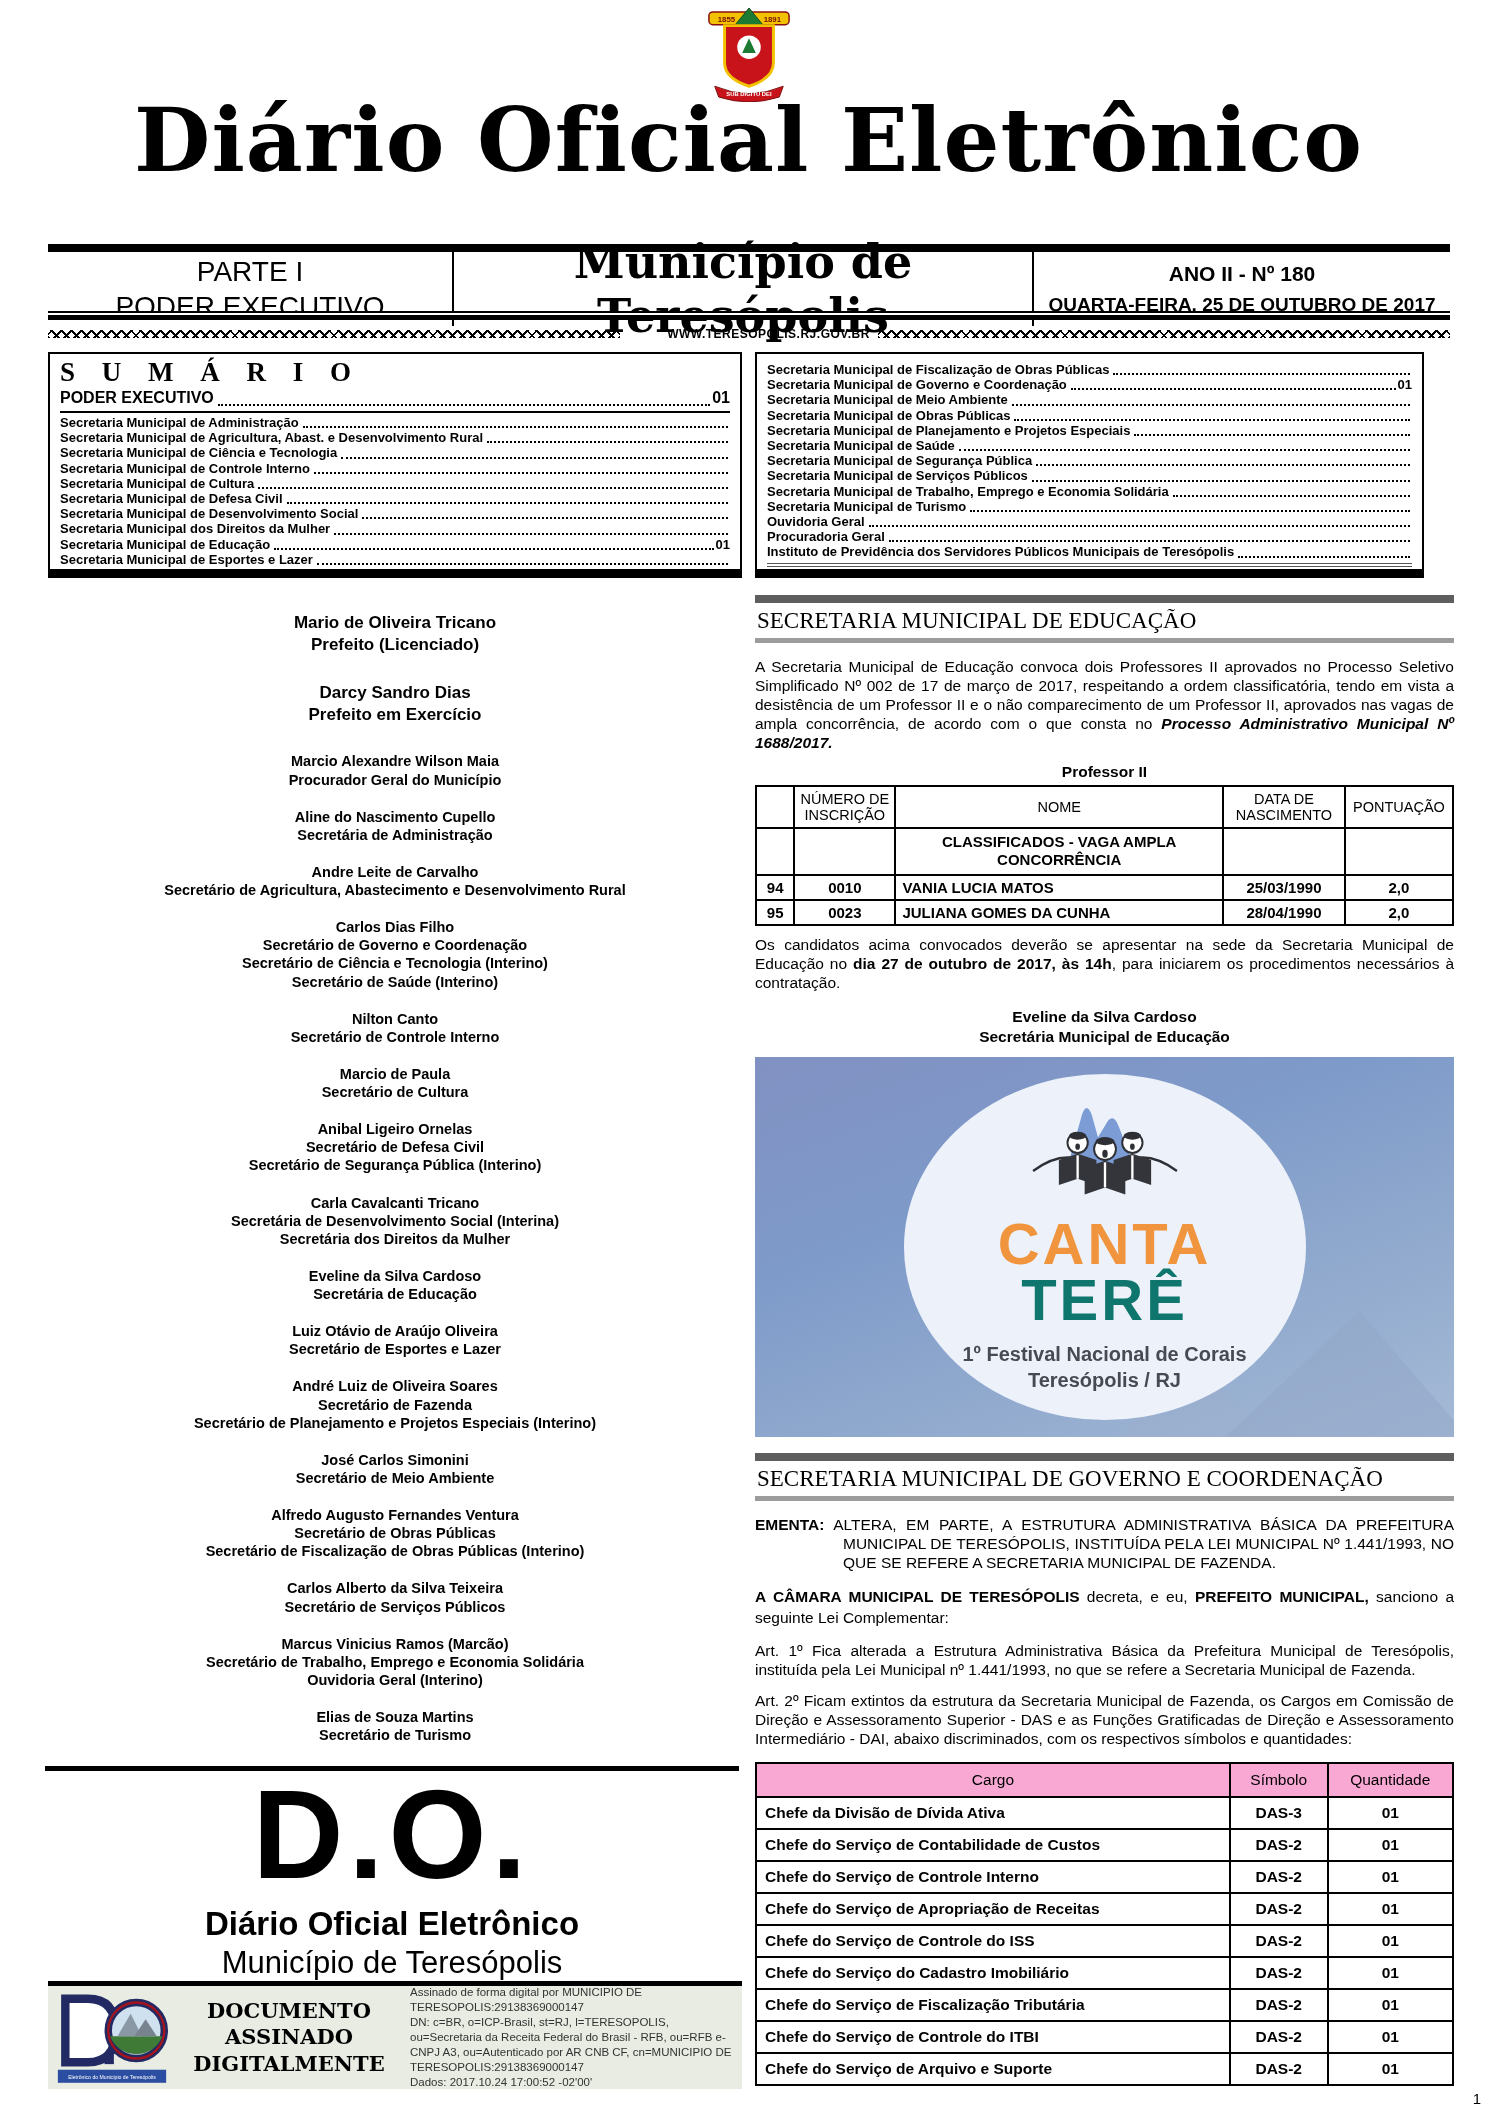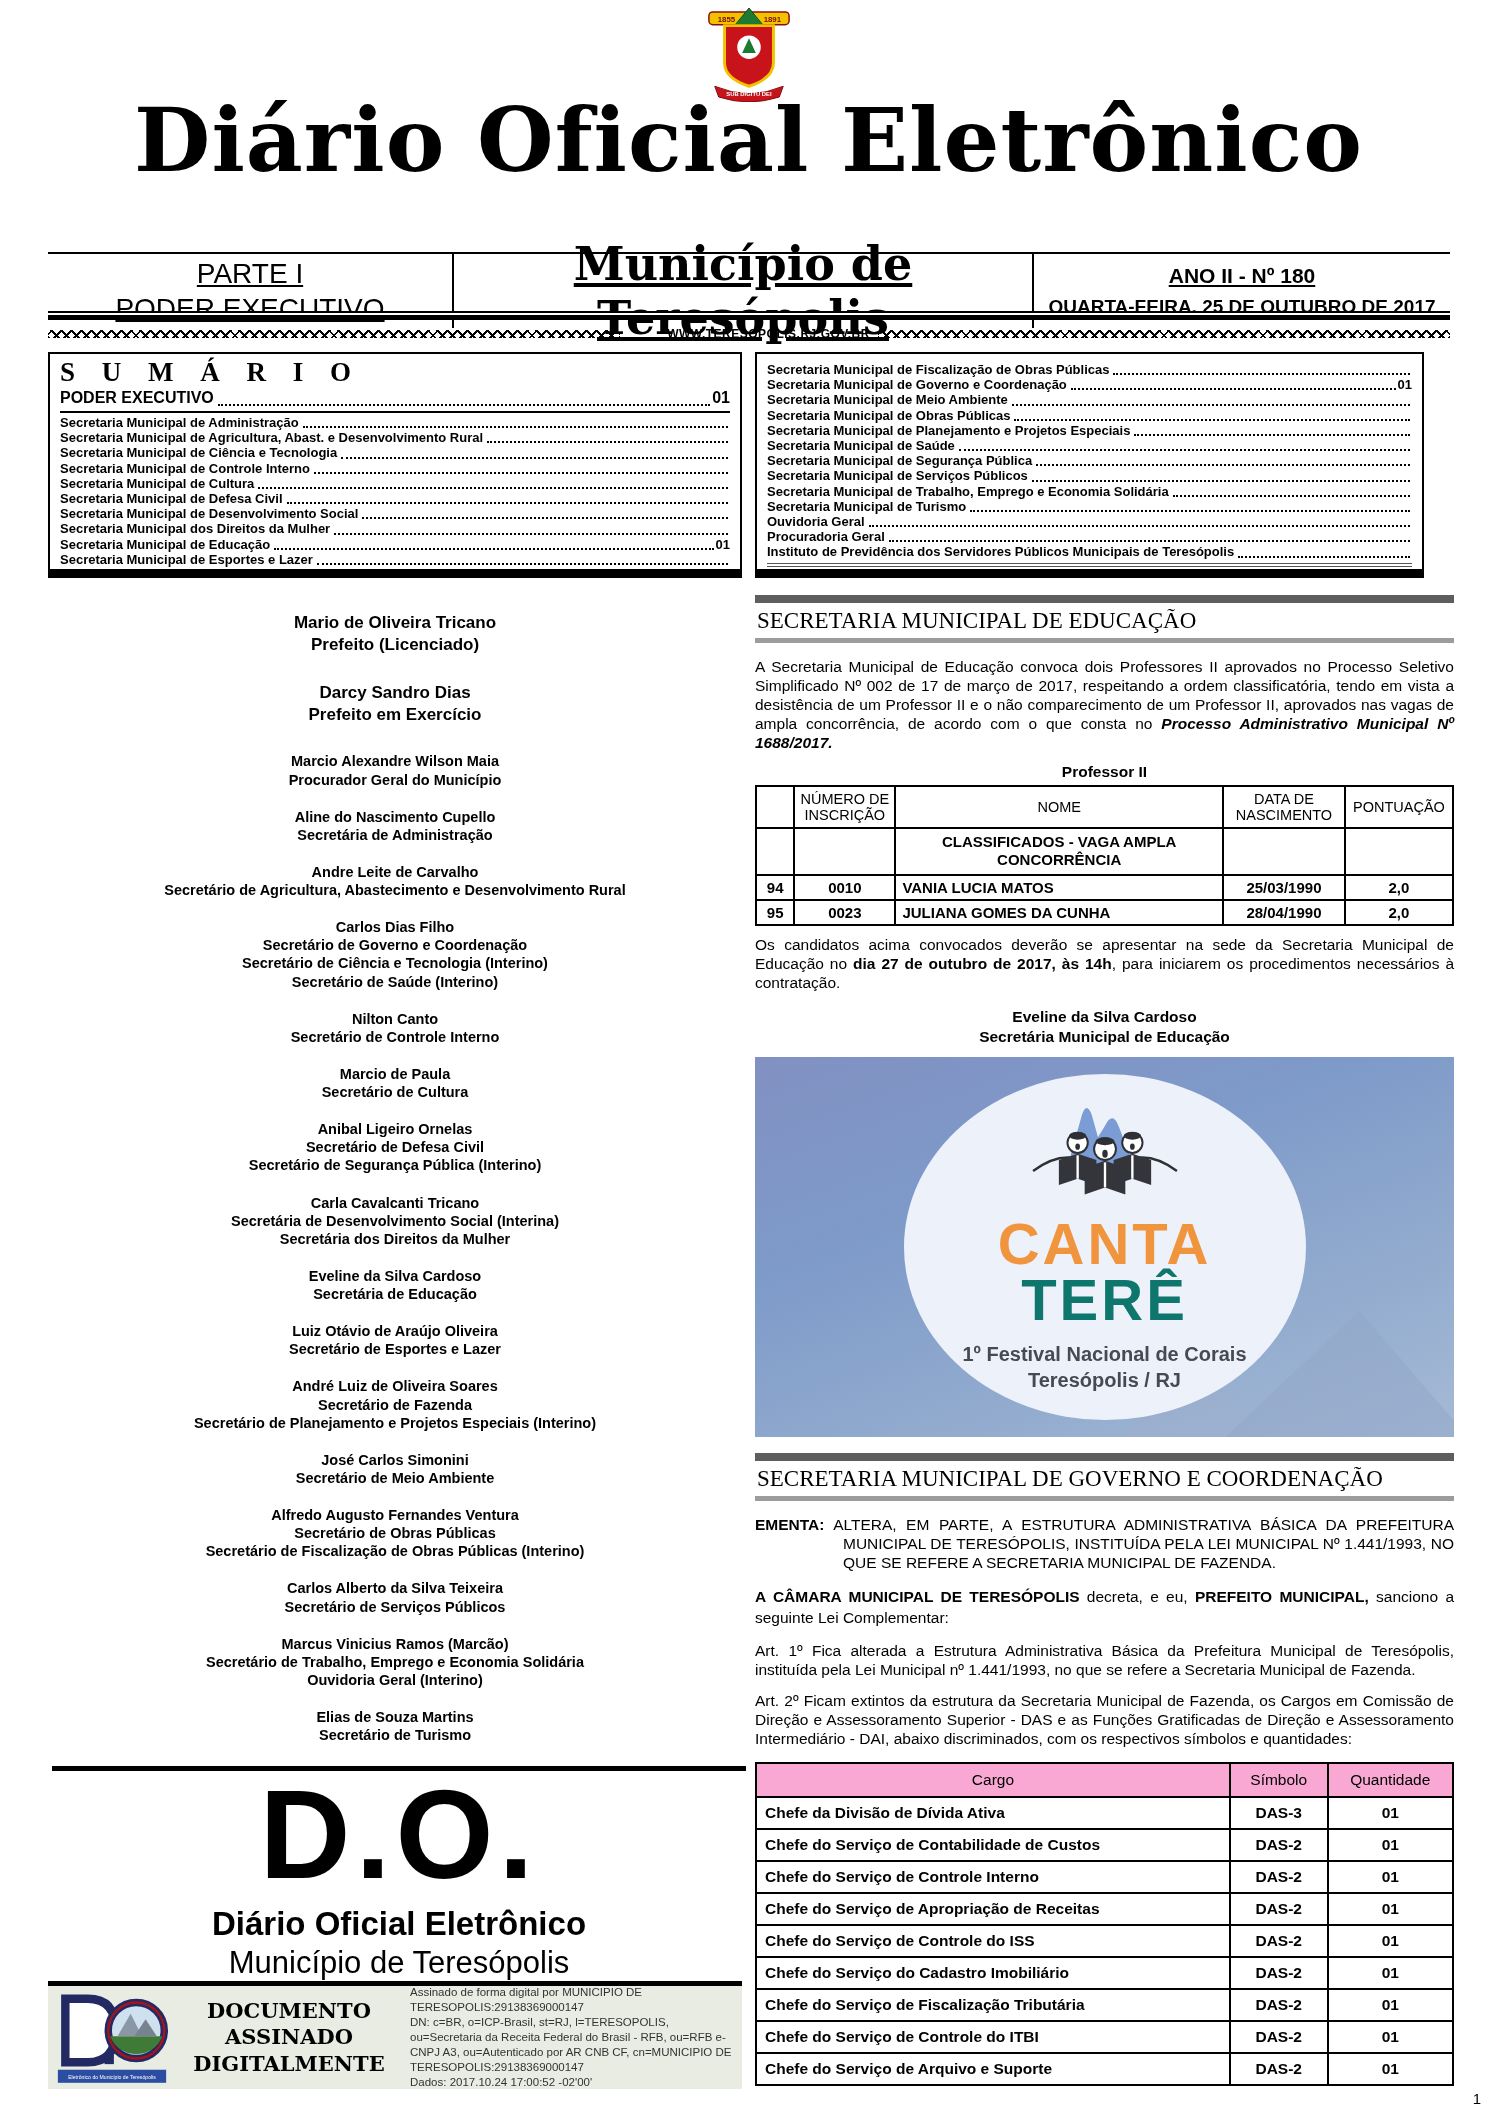--- a/index.html
+++ b/index.html
@@ -3,22 +3,22 @@
 <meta charset="utf-8">
 <style>
   html,body{margin:0;padding:0;background:#888;}
   .page{position:relative;width:1497px;height:2117px;background:#fff;margin:0 auto;
         font-family:"Liberation Sans",sans-serif;color:#000;overflow:hidden;}
 
   
   .crest{position:absolute;top:6px;left:50%;transform:translateX(-50%);}
   .mast-title{position:absolute;top:88px;left:0;width:100%;text-align:center;
     font-family:"DejaVu Serif",serif;font-weight:bold;font-size:88px;letter-spacing:1px;}
-  .band{position:absolute;top:252px;left:48px;width:1402px;height:74px;
-    border-top:2px solid #000000;display:flex;align-items:stretch;text-decoration:underline;}
+  .band{position:absolute;top:244px;left:48px;width:1402px;height:74px;
+    border-top:8px solid #000000;display:flex;align-items:stretch;}
   .band-cell{display:flex;flex-direction:column;justify-content:center;text-align:center;}
   .band-left{width:404px;font-size:28px;line-height:1.25;}
   .band-center{flex:1;font-family:"DejaVu Serif",serif;font-weight:bold;font-size:46px;}
   .band-right{width:416px;font-weight:bold;}
   .band-right .ed{font-size:21px;margin-bottom:8px;}
   .band-right .dt{font-size:19px;}
   .vdiv{width:2px;background:#000;}
   .thickline{position:absolute;top:311px;left:48px;width:1402px;height:9px;
     background:linear-gradient(#000 0 2px,#fff 2px 4px,#000 4px 100%);}
   .zzrow{position:absolute;top:327px;left:48px;width:1402px;display:flex;align-items:center;gap:8px;}
@@ -38,21 +38,21 @@
   .leader{flex:1;margin:0 2px 2px 4px;border-bottom:2px dotted #000;}
   .sum-sep{border-top:2px solid #000;margin:3px 0 2px;}
   .legis-line{border-top:4px double #555;margin-top:3px;padding-top:4px;font-size:16px;line-height:20px;}
 
   
   .left-col{position:absolute;left:48px;top:612px;width:694px;text-align:center;}
   .off-big{font-weight:bold;font-size:17px;line-height:1.3;margin-bottom:26px;white-space:pre-line;}
   .off{font-weight:bold;font-size:14.5px;line-height:1.25;margin-bottom:19px;white-space:pre-line;}
 
   
-  .do-box{position:absolute;left:52px;top:1766px;width:694px;text-align:center;
+  .do-box{position:absolute;left:45px;top:1766px;width:694px;text-align:center;
     border-top:5px solid #000;padding-top:4px;}
   .do-big{font-weight:bold;font-size:126px;line-height:.95;letter-spacing:5px;}
   .do-line1{font-weight:bold;font-size:33px;margin-top:10px;}
   .do-line2{display:inline-block;font-size:31px;margin-top:2px;padding:0 22px 5px;border-bottom:3px solid #000;}
   .do-created{display:block;width:430px;margin:9px auto 0;border:2px solid #000;padding:3px 10px;
     font-weight:bold;font-size:19px;}
   .sig{position:absolute;left:48px;top:1981px;width:694px;height:108px;background:#e8ece2;
     border-top:5px solid #000;display:flex;align-items:center;gap:12px;
     padding:4px 8px;box-sizing:border-box;}
   .sig-label{width:218px;text-align:center;font-family:"DejaVu Serif",serif;font-weight:bold;

